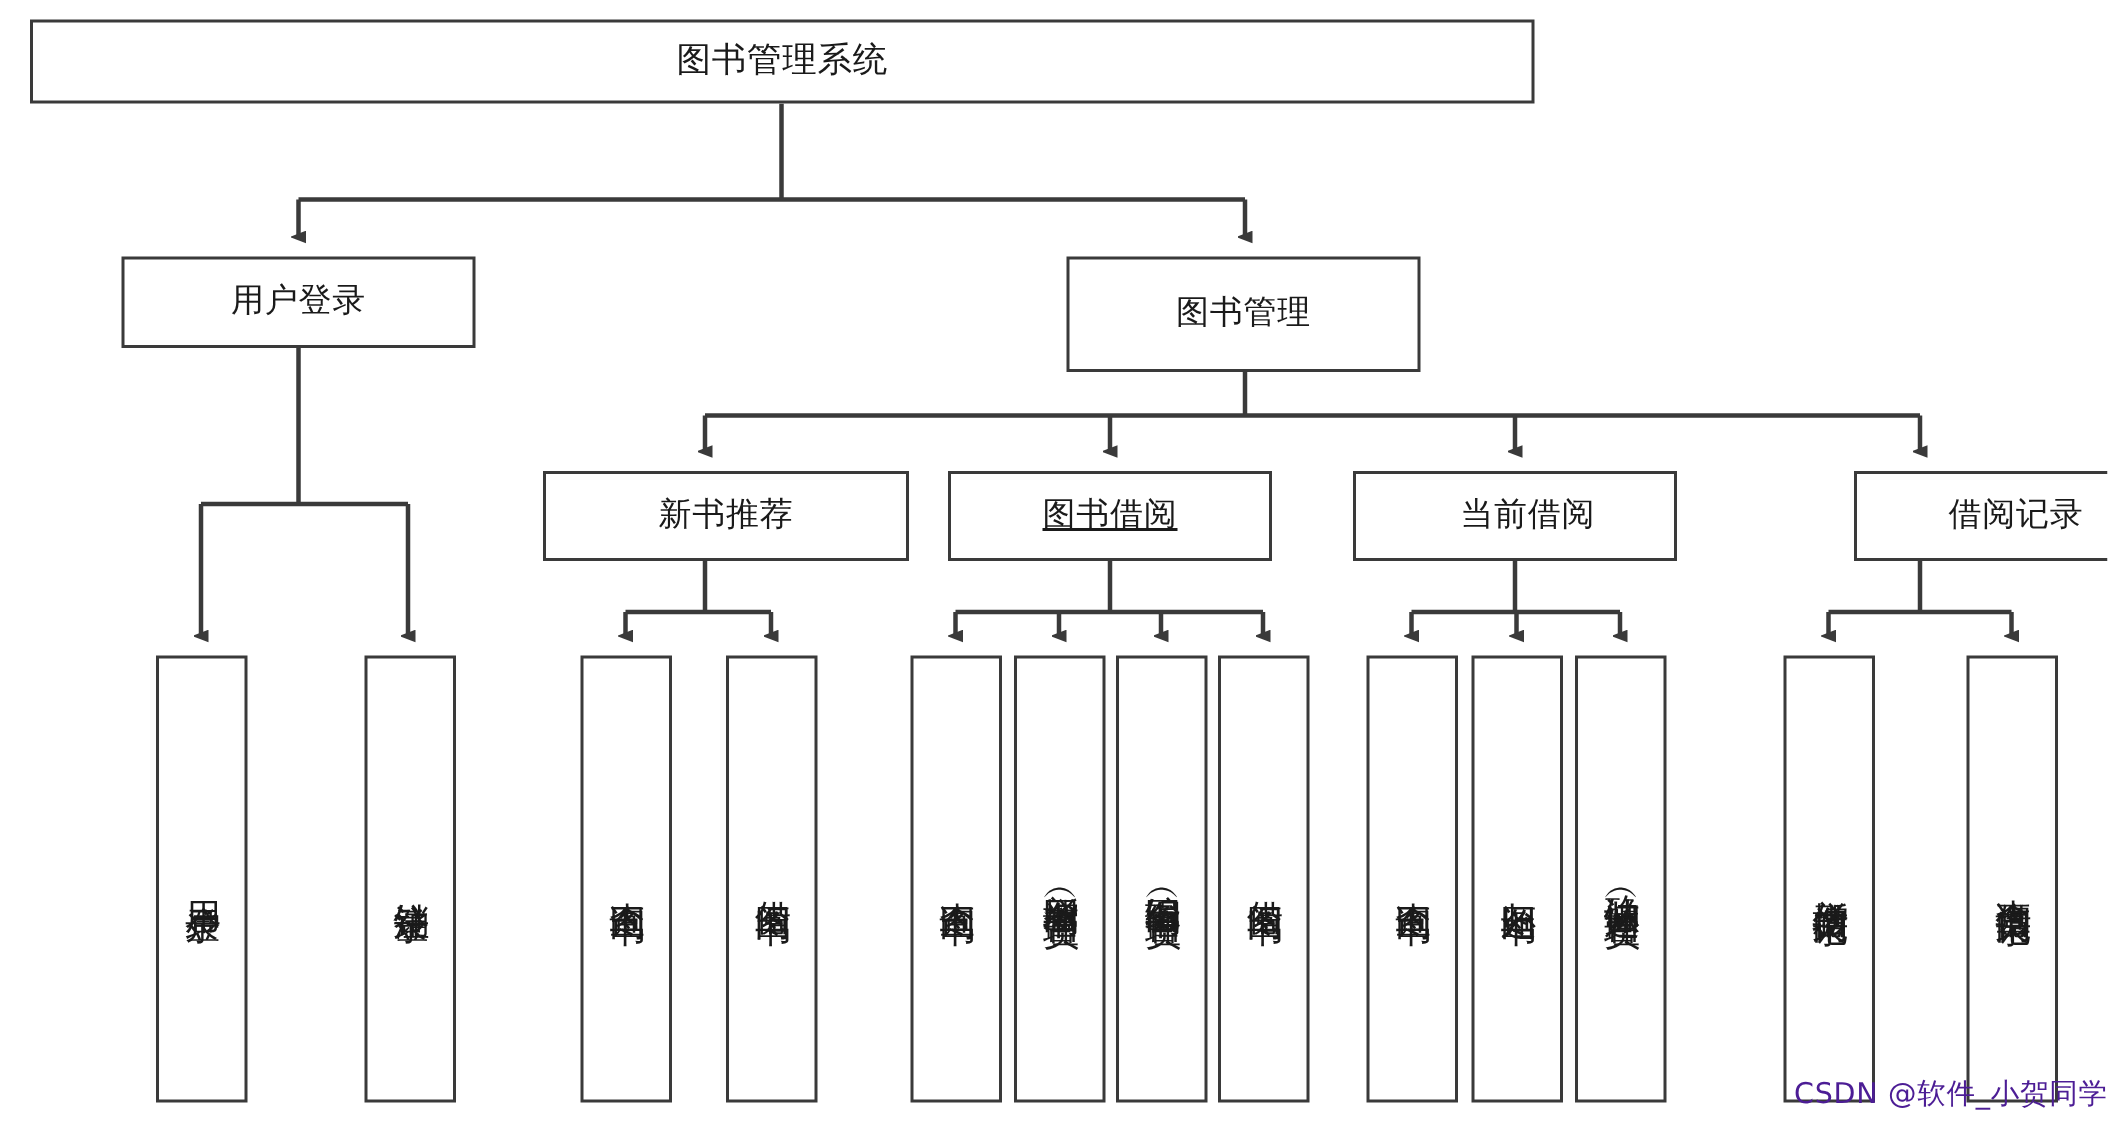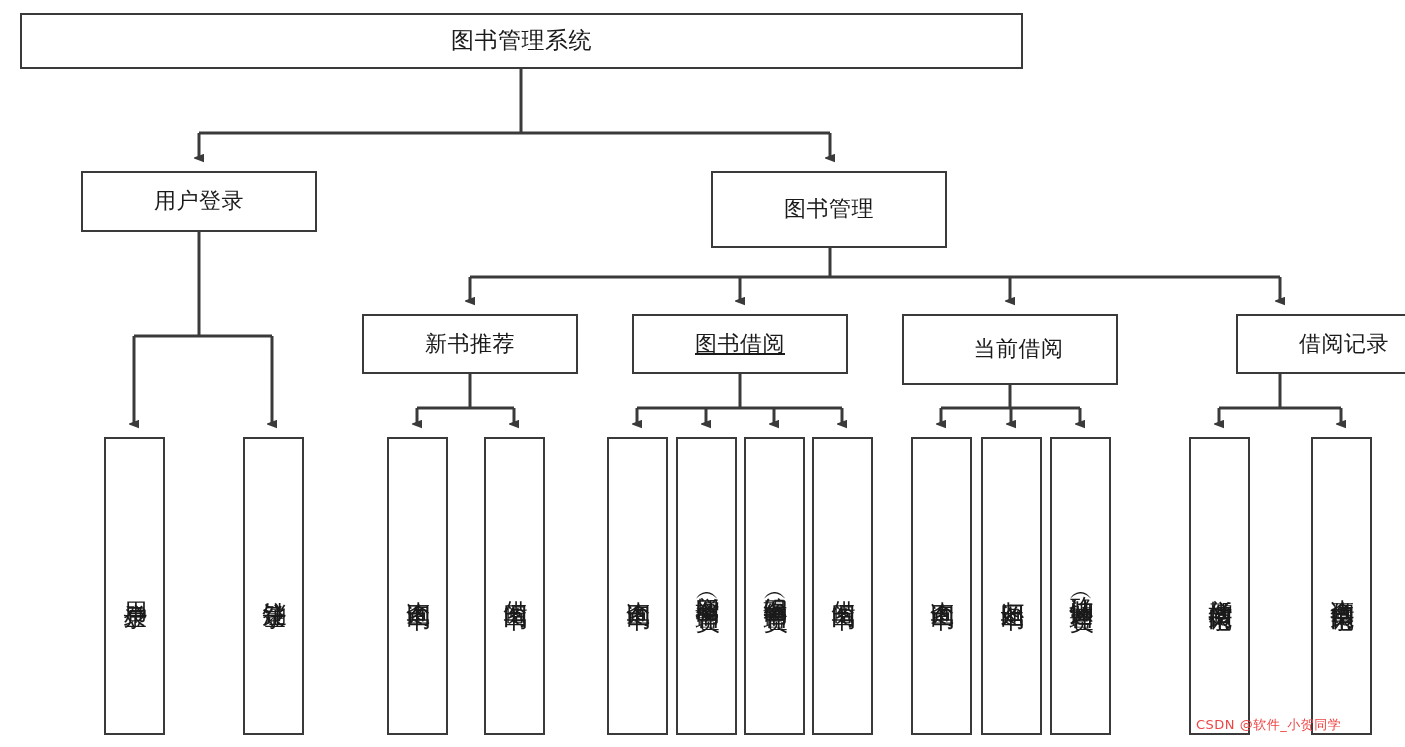--- a/index.html
+++ b/index.html
@@ -58,22 +58,22 @@
   .v-node .label {
     writing-mode: vertical-rl;
     text-orientation: upright;
     font-size: 24px;
     line-height: 1.16;
     letter-spacing: 2px;
     max-height: 100%;
   }
   .watermark {
     position: absolute;
-    font-size: 13px;
-    color: #ef4444;
+    font-size: 19px;
+    color: #4c1d95;
     white-space: nowrap;
     letter-spacing: 0.5px;
     font-family: "DejaVu Sans", "Liberation Sans", sans-serif;
   }
 </style>
 </head>
 <body>
 
 <div id="canvas">
 
@@ -132,29 +132,29 @@
   </div>
 
   <div class="node h-node" style="left:81px; top:171px; width:236px; height:61px;">
     <span class="label">用户登录</span>
   </div>
 
   <div class="node h-node" style="left:711px; top:171px; width:236px; height:77px;">
     <span class="label">图书管理</span>
   </div>
 
-  <div class="node h-node" style="left:362px; top:314px; width:216px; height:60px;">
+  <div class="node h-node" style="left:362px; top:314px; width:244px; height:60px;">
     <span class="label">新书推荐</span>
   </div>
 
   <div class="node h-node" style="left:632px; top:314px; width:216px; height:60px;text-decoration:underline;">
     <span class="label">图书借阅</span>
   </div>
 
-  <div class="node h-node" style="left:902px; top:314px; width:216px; height:71px;padding-left:17px;">
+  <div class="node h-node" style="left:902px; top:314px; width:216px; height:60px;padding-left:17px;">
     <span class="label">当前借阅</span>
   </div>
 
   <div class="node h-node" style="left:1236px; top:314px; width:216px; height:60px;">
     <span class="label">借阅记录</span>
   </div>
 
   <div class="node v-node" style="left:104px; top:437px; width:61px; height:298px;">
     <span class="label">用户登录</span>
   </div>

